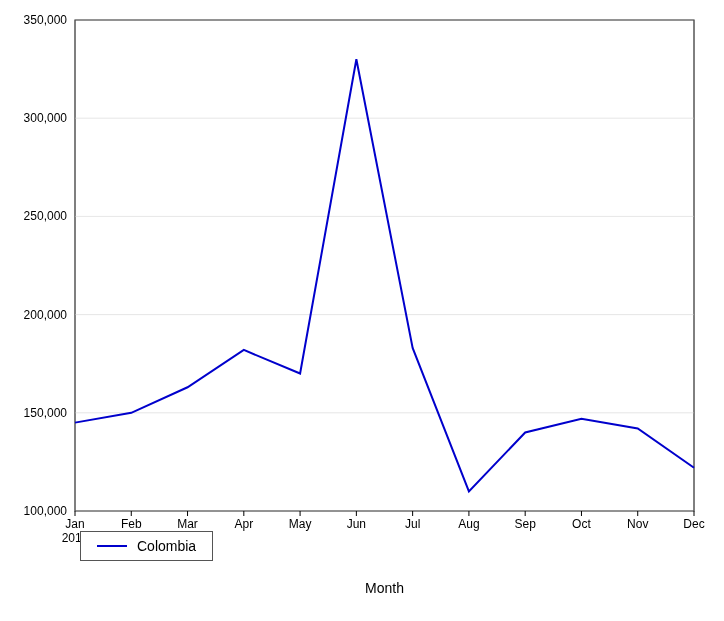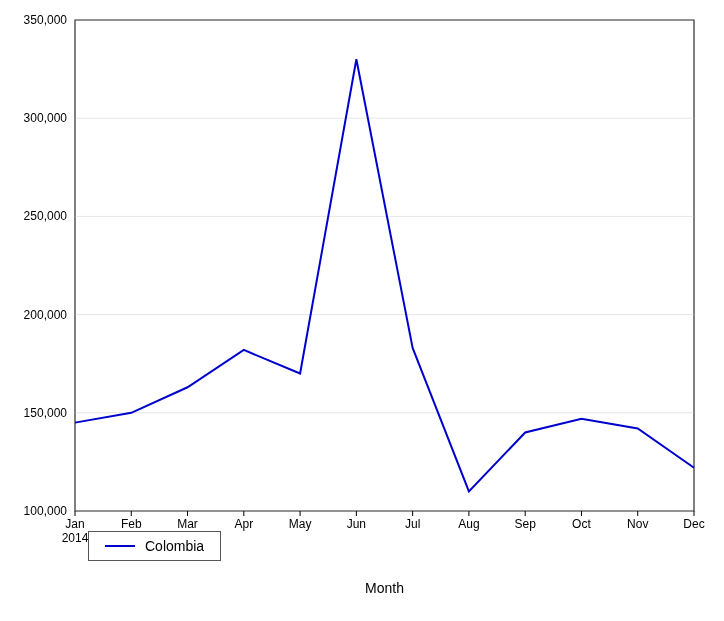--- a/index.html
+++ b/index.html
@@ -16,21 +16,21 @@
       position: relative;
       background: #fff;
     }
     svg {
       width: 724px;
       height: 621px;
     }
     .legend {
       position: absolute;
       bottom: 60px;
-      left: 88px;
+      left: 80px;
       border: 1px solid #555;
       padding: 6px 16px;
       display: flex;
       align-items: center;
       gap: 10px;
       background: #fff;
     }
     .legend-line {
       width: 30px;
       height: 2px;

